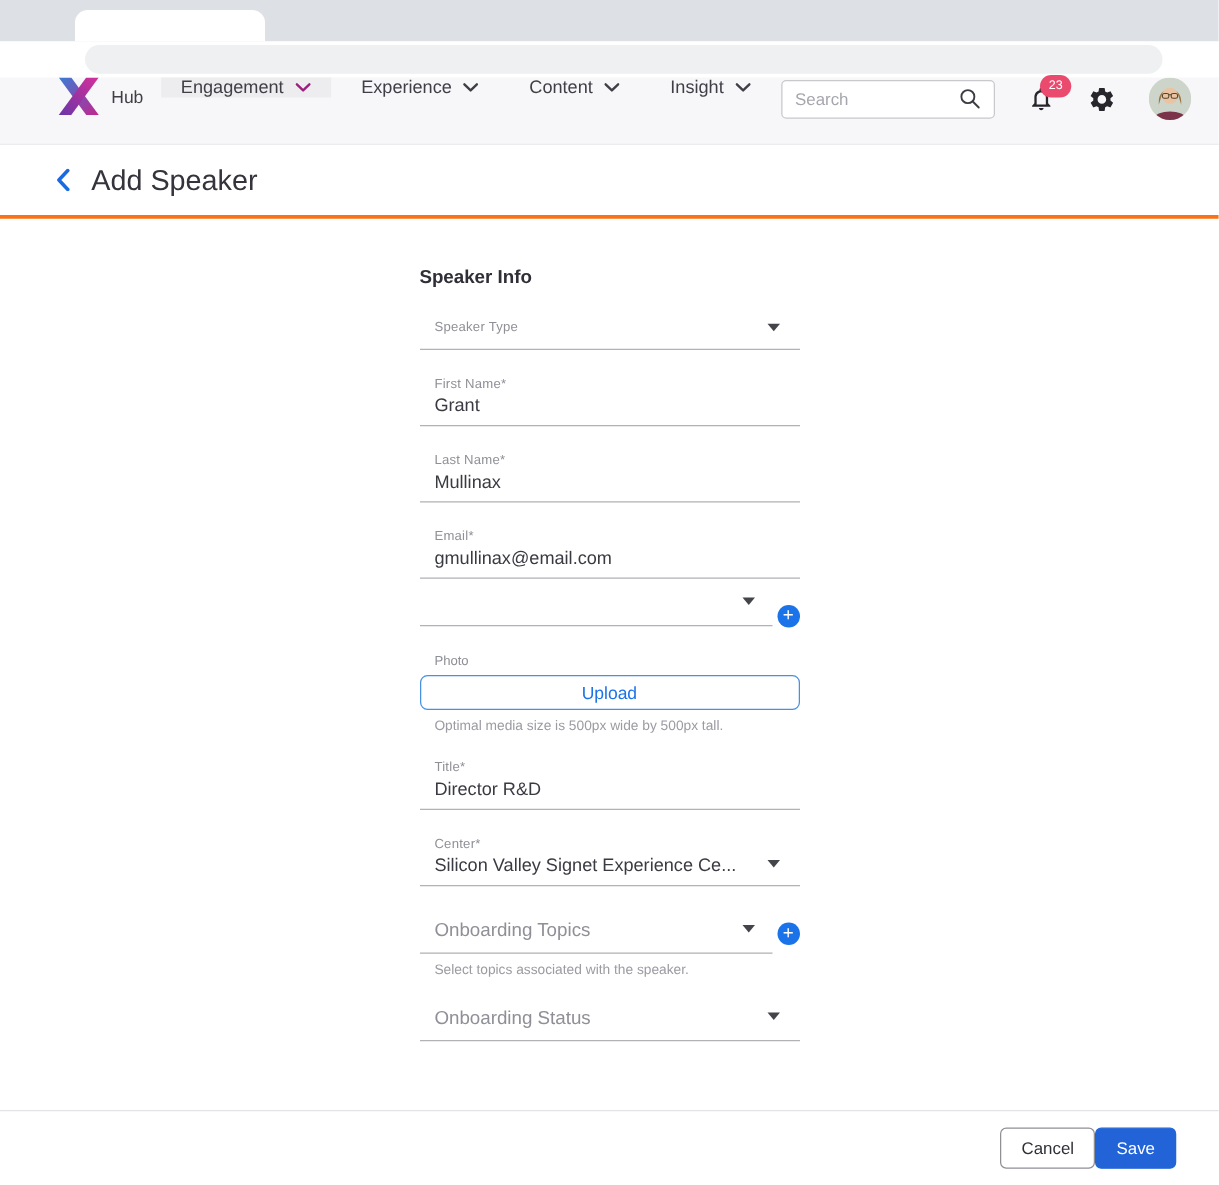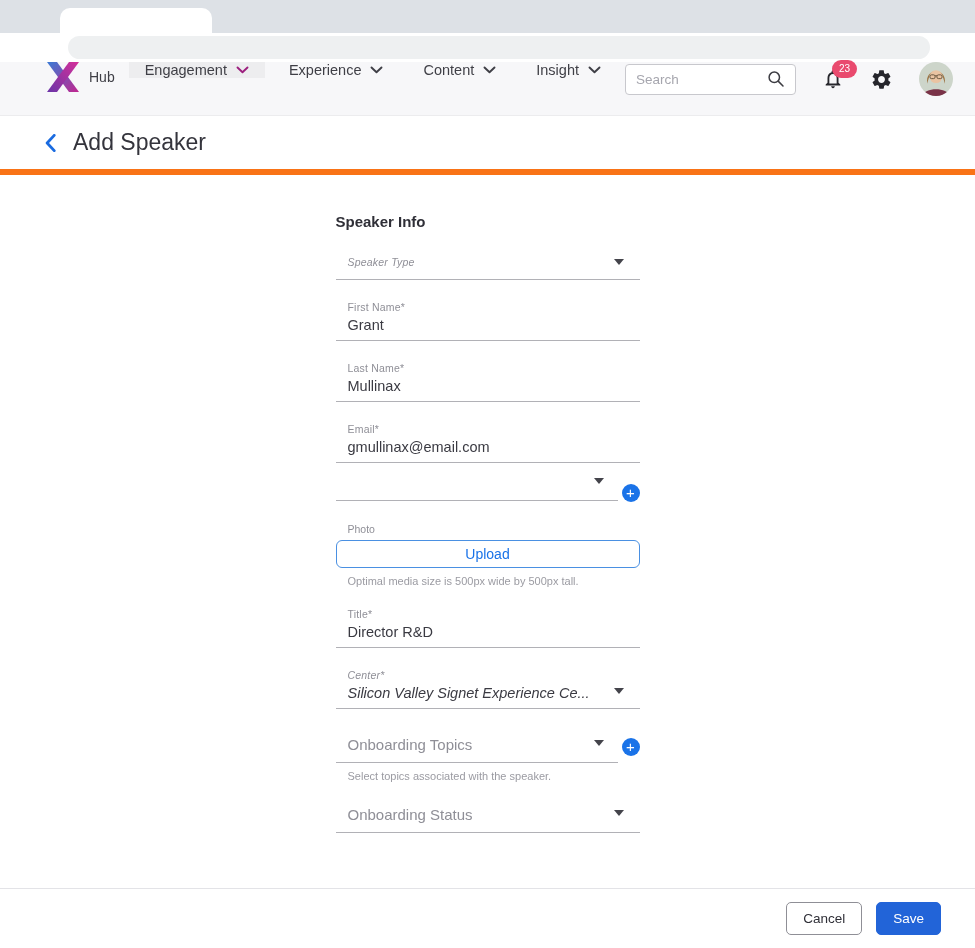--- a/index.html
+++ b/index.html
@@ -31,53 +31,53 @@
   .search-box input { border:none; outline:none; flex:1; min-width:0; font-size:13.5px;
     color:#3f3f46; background:transparent; font-family:inherit; }
   .search-box input::placeholder { color:#a6a6ae; }
   .bell-wrap { position:relative; display:flex; cursor:pointer; }
   .badge { position:absolute; top:-8px; left:10px; background:#e94a6e; color:#ffffff;
     font-size:10px; line-height:1; padding:4px 7px; border-radius:10px; }
   .gear-wrap { display:flex; cursor:pointer; }
   .avatar { width:34px; height:34px; border-radius:50%; overflow:hidden; cursor:pointer;
     display:flex; }
   
-  .page-header { height:59px; border-bottom:6px solid #f97316; display:flex;
+  .page-header { height:59px; border-bottom:3px solid #f97316; display:flex;
     align-items:center; gap:16px; padding-left:44px; background:#ffffff; }
   .back-btn { display:flex; align-items:center; cursor:pointer; }
   .page-title { font-size:23px; color:#34343c; }
   
   .content { height:713px; overflow:hidden; }
   .form-col { width:304px; margin:0 auto; padding-top:38px; }
   .section-title { font-size:15px; font-weight:700; color:#2f2f37; margin-bottom:26px;
     padding-left:0px; }
   .field { border-bottom:1px solid #b1b1b6; padding:0 0 7px 12px; margin-bottom:21px;
     position:relative; cursor:text; }
   .field-label { font-size:10.5px; color:#8f8f97; margin-bottom:4px; letter-spacing:.2px; }
   .field-value { font-size:14.5px; color:#3a3a42; white-space:nowrap; overflow:hidden; }
-  .field.select { cursor:pointer;font-style:italic; }
+  .field.select { cursor:pointer; }
   .tri { width:0; height:0; border-left:5px solid transparent; border-right:5px solid transparent;
     border-top:6px solid #44444b; position:absolute; right:16px; bottom:14px; }
   .row { display:flex; align-items:center; margin-bottom:0; }
   .field.empty-select { flex:0 0 282px; padding-top:6px; padding-bottom:9px; margin-bottom:0; }
   .placeholder-value { font-size:15px; color:#8f8f97; }
   .field.empty-select .tri { bottom:16px; right:14px; }
   .add-btn { width:18px; height:18px; border-radius:50%; background:#1a73e8; color:#ffffff;
     border:none; margin-left:auto; font-size:15px; line-height:16px; text-align:center;
     cursor:pointer; display:flex; align-items:center; justify-content:center; padding:0;
     font-family:inherit; }
   .hint { font-size:11px; color:#9b9ba2; margin:7px 0 0 12px; }
   .gap21 { height:21px; } .gap18 { height:18px; }
   .photo-group { margin-bottom:21px; }
   .photo-label { font-size:10.5px; color:#8f8f97; margin:0 0 5px 12px; }
   .upload-btn { width:304px; height:28px; background:#ffffff; border:1.5px solid #4a90e2;
     border-radius:6px; color:#1a73e8; font-size:14px; cursor:pointer; font-family:inherit; }
   
   .footer { height:60px; border-top:1px solid #e3e3e7; background:#ffffff;
-    display:flex; align-items:center; justify-content:flex-end; gap:14px; padding-right:34px; }
+    display:flex; align-items:center; justify-content:flex-end; padding-right:34px; }
   .btn { font-family:inherit; font-size:13.5px; border-radius:5px; padding:8px 16px; cursor:pointer; }
   .btn-cancel { background:#ffffff; border:1px solid #8f8f96; color:#2f2f37; }
   .btn-save { background:#2264d8; border:1px solid #2264d8; color:#ffffff; }
 </style>
 </head>
 <body>
 
 <div class="chrome-top">
   <div class="chrome-tab"></div>
 </div>

